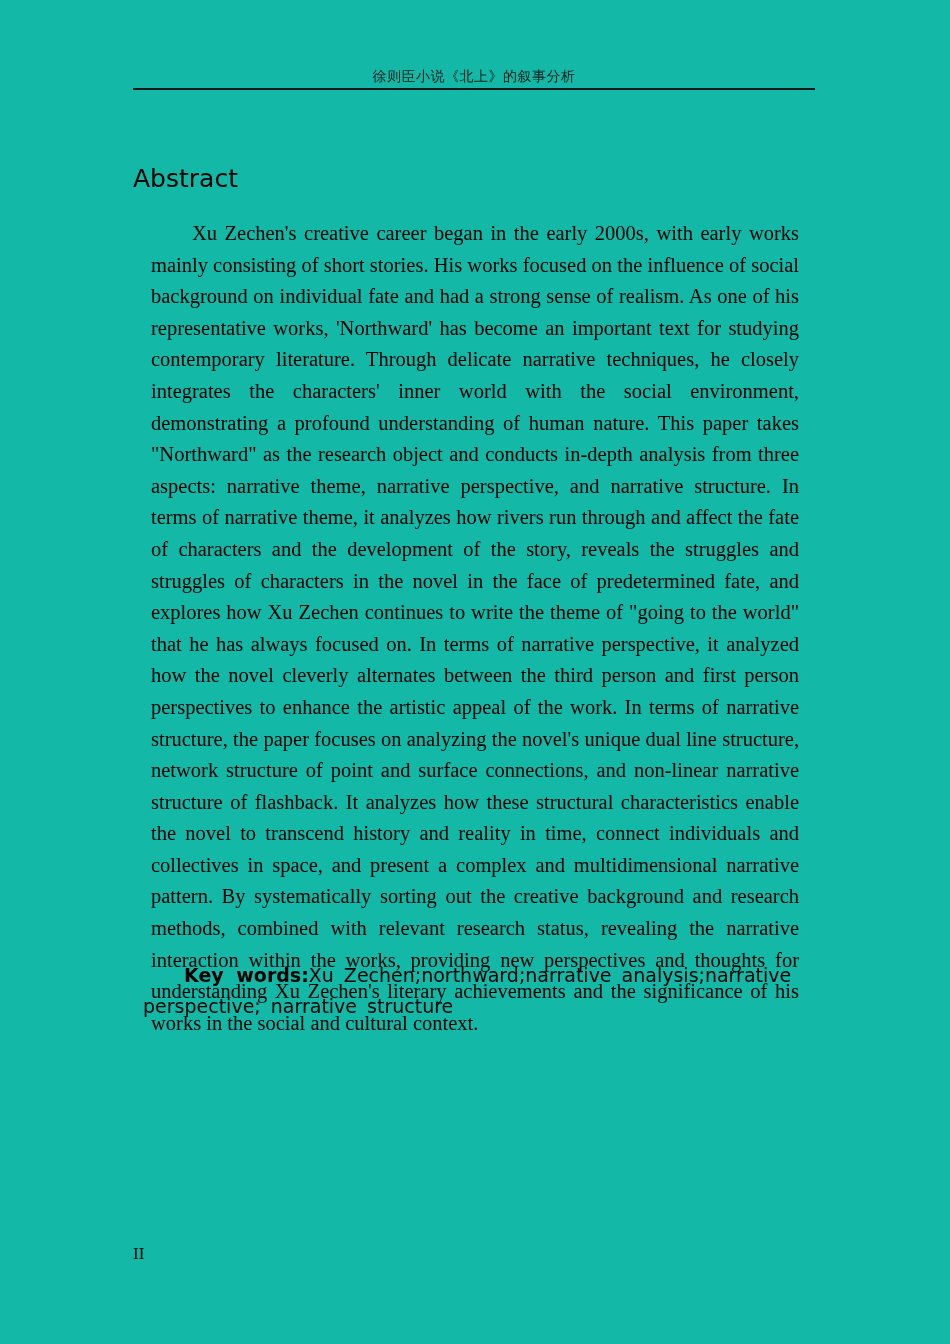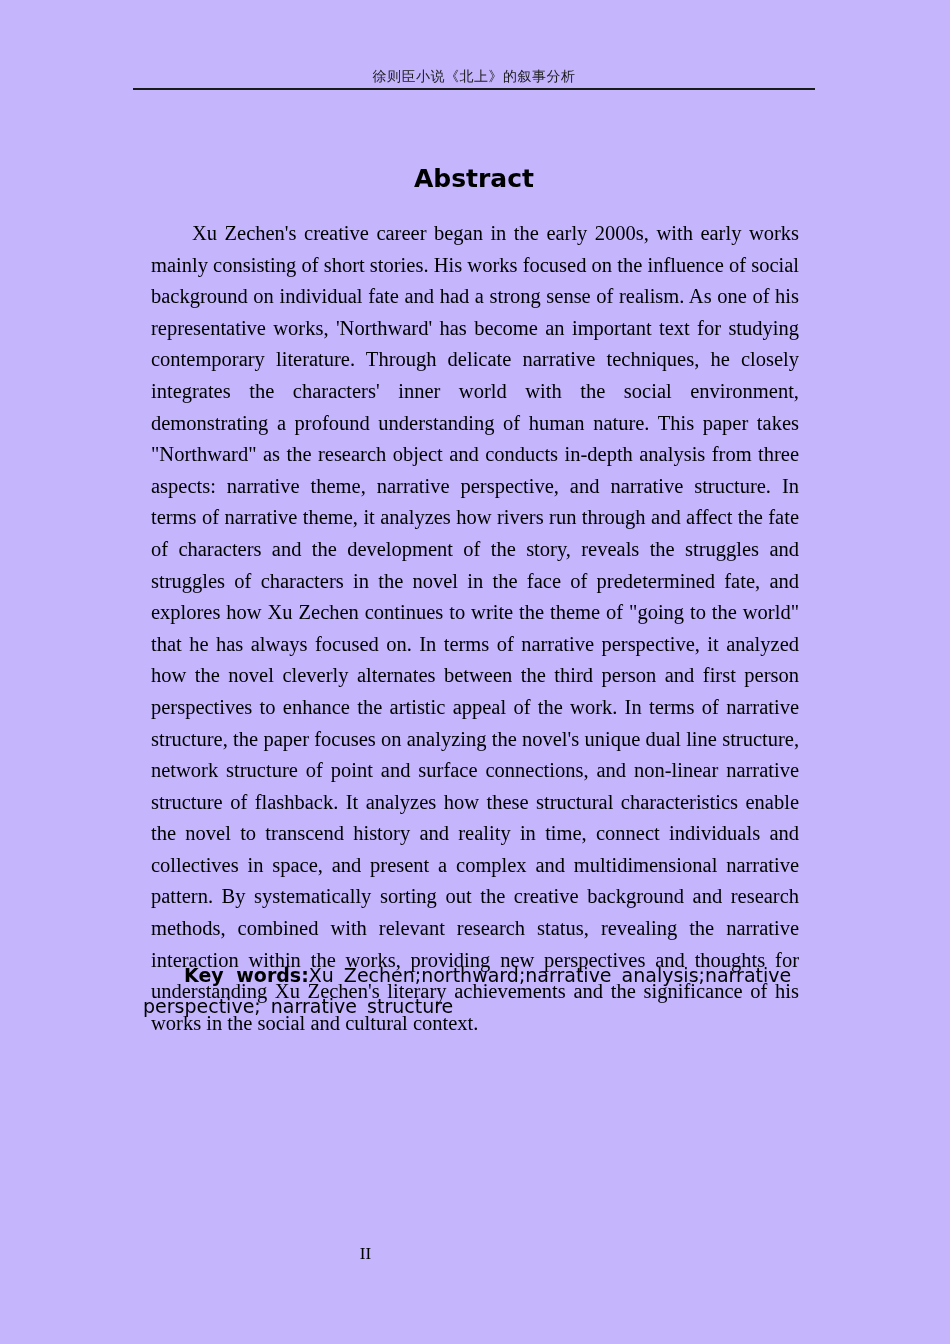--- a/index.html
+++ b/index.html
@@ -4,21 +4,21 @@
 <style>
   html, body {
     margin: 0;
     padding: 0;
     background: #ffffff;
   }
   .page {
     position: relative;
     width: 950px;
     height: 1344px;
-    background: #c4b5fd;
+    background: #14b8a6;
     overflow: hidden;
     box-sizing: border-box;
   }
 
   
   .header {
     position: absolute;
     left: 133px;
     top: 66px;
     width: 682px;
@@ -40,23 +40,23 @@
     height: 0;
     border-top: 2px solid #1a1a1a;
   }
 
   
   .abstract-title {
     position: absolute;
     left: 133px;
     top: 145px;
     width: 682px;
-    text-align: center;
+    text-align: left;
     font-family: "DejaVu Sans", "Liberation Sans", sans-serif;
-    font-weight: bold;
+    font-weight: normal;
     font-size: 25px;
     line-height: 34px;
     color: #000000;
   }
 
   
   .body-block {
     position: absolute;
     left: 143px;
     top: 210px;
@@ -99,21 +99,21 @@
     font-weight: normal;
     word-spacing: 4px;
   }
 
   
   .footer {
     position: absolute;
     left: 133px;
     top: 1243px;
     width: 465px;
-    text-align: center;
+    text-align: left;
   }
   .footer-num {
     font-family: "Liberation Serif", "DejaVu Serif", serif;
     font-size: 17px;
     line-height: 22px;
     color: #000000;
   }
 </style>
 </head>
 <body>

